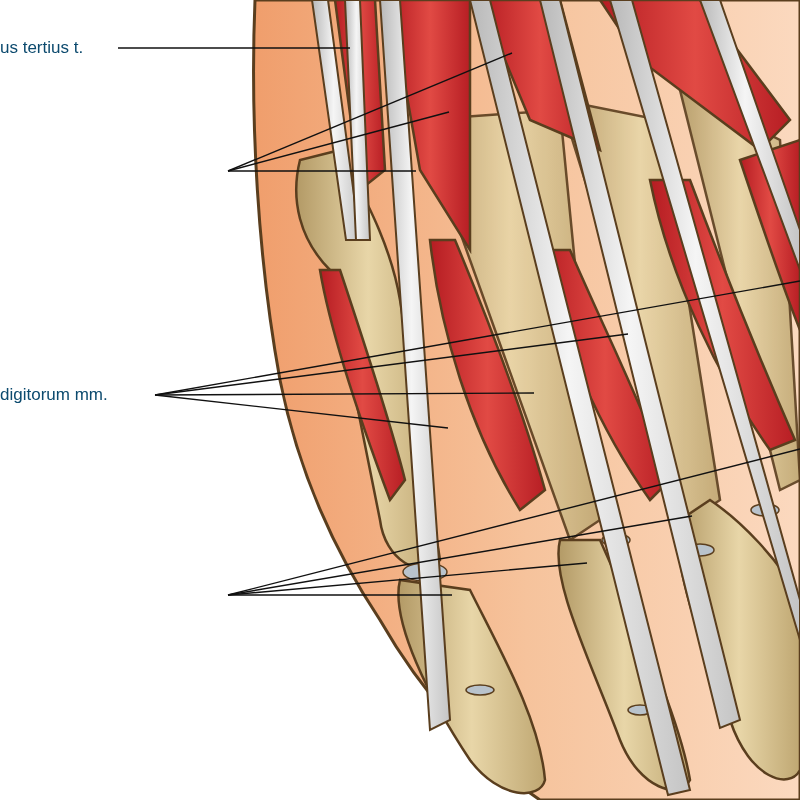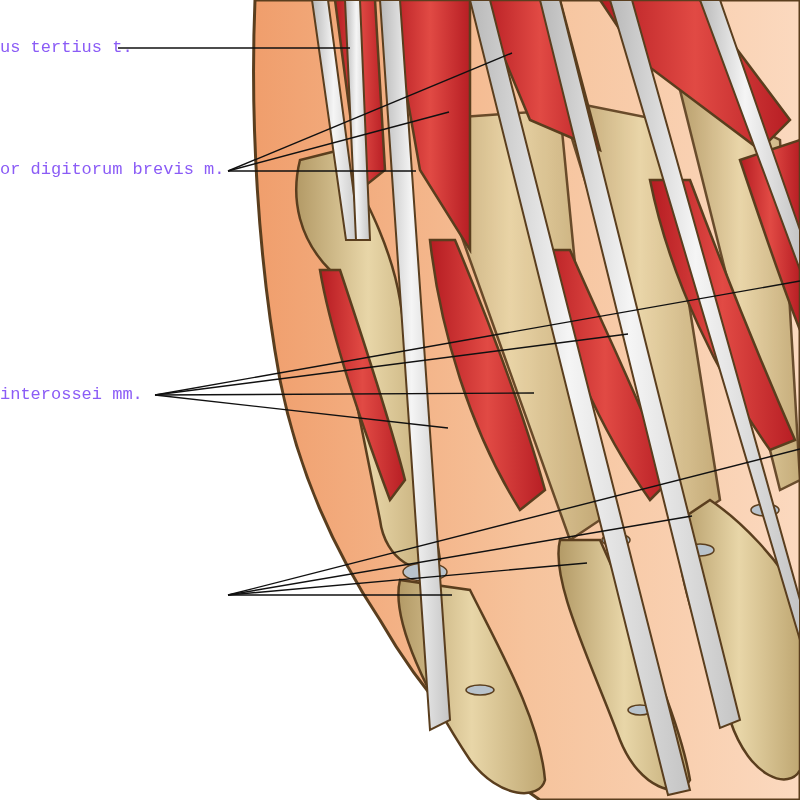--- a/index.html
+++ b/index.html
@@ -2,22 +2,22 @@
 <html><head>
   <meta charset="utf-8">
   <style>
     html, body { margin: 0; padding: 0; background: #ffffff; }
     #canvas {
       position: relative; width: 800px; height: 800px; overflow: hidden;
       background: #ffffff; font-family: "Liberation Sans", sans-serif;
     }
     #art { position: absolute; left: 0; top: 0; width: 800px; height: 800px; }
     .label {
-      position: absolute; font-family: Liberation Mono, monospace;
-      font-size: 17px; color: #8b5cf6; white-space: nowrap; line-height: 20px;
+      position: absolute; font-family: Liberation Sans, sans-serif;
+      font-size: 17px; color: #0c4a6e; white-space: nowrap; line-height: 20px;
     }
   </style>
 </head>
 <body>
 
 <div id="canvas">
   <svg id="art" viewBox="0 0 800 800">
     <defs>
       <linearGradient id="skinGrad" x1="0" x2="1" y1="0" y2="0">
         <stop offset="0" stop-color="#f09e6c"></stop>
@@ -101,15 +101,14 @@
         <line x1="155" y1="395" x2="534" y2="393"></line>
         <line x1="155" y1="395" x2="448" y2="428"></line>
         <line x1="228" y1="595" x2="800" y2="449"></line>
         <line x1="228" y1="595" x2="692" y2="516"></line>
         <line x1="228" y1="595" x2="587" y2="563"></line>
         <line x1="228" y1="595" x2="452" y2="595"></line>
       </g>
   </svg>
 
   <div class="label" style="left:0px; top:38px;">us tertius t.</div>
-  <div class="label" style="left:0px; top:160px;">or digitorum brevis m.</div>
-  <div class="label" style="left:0px; top:385px;">interossei mm.</div>
+  <div class="label" style="left:0px; top:385px;">digitorum mm.</div>
 </div>
 
 </body></html>

